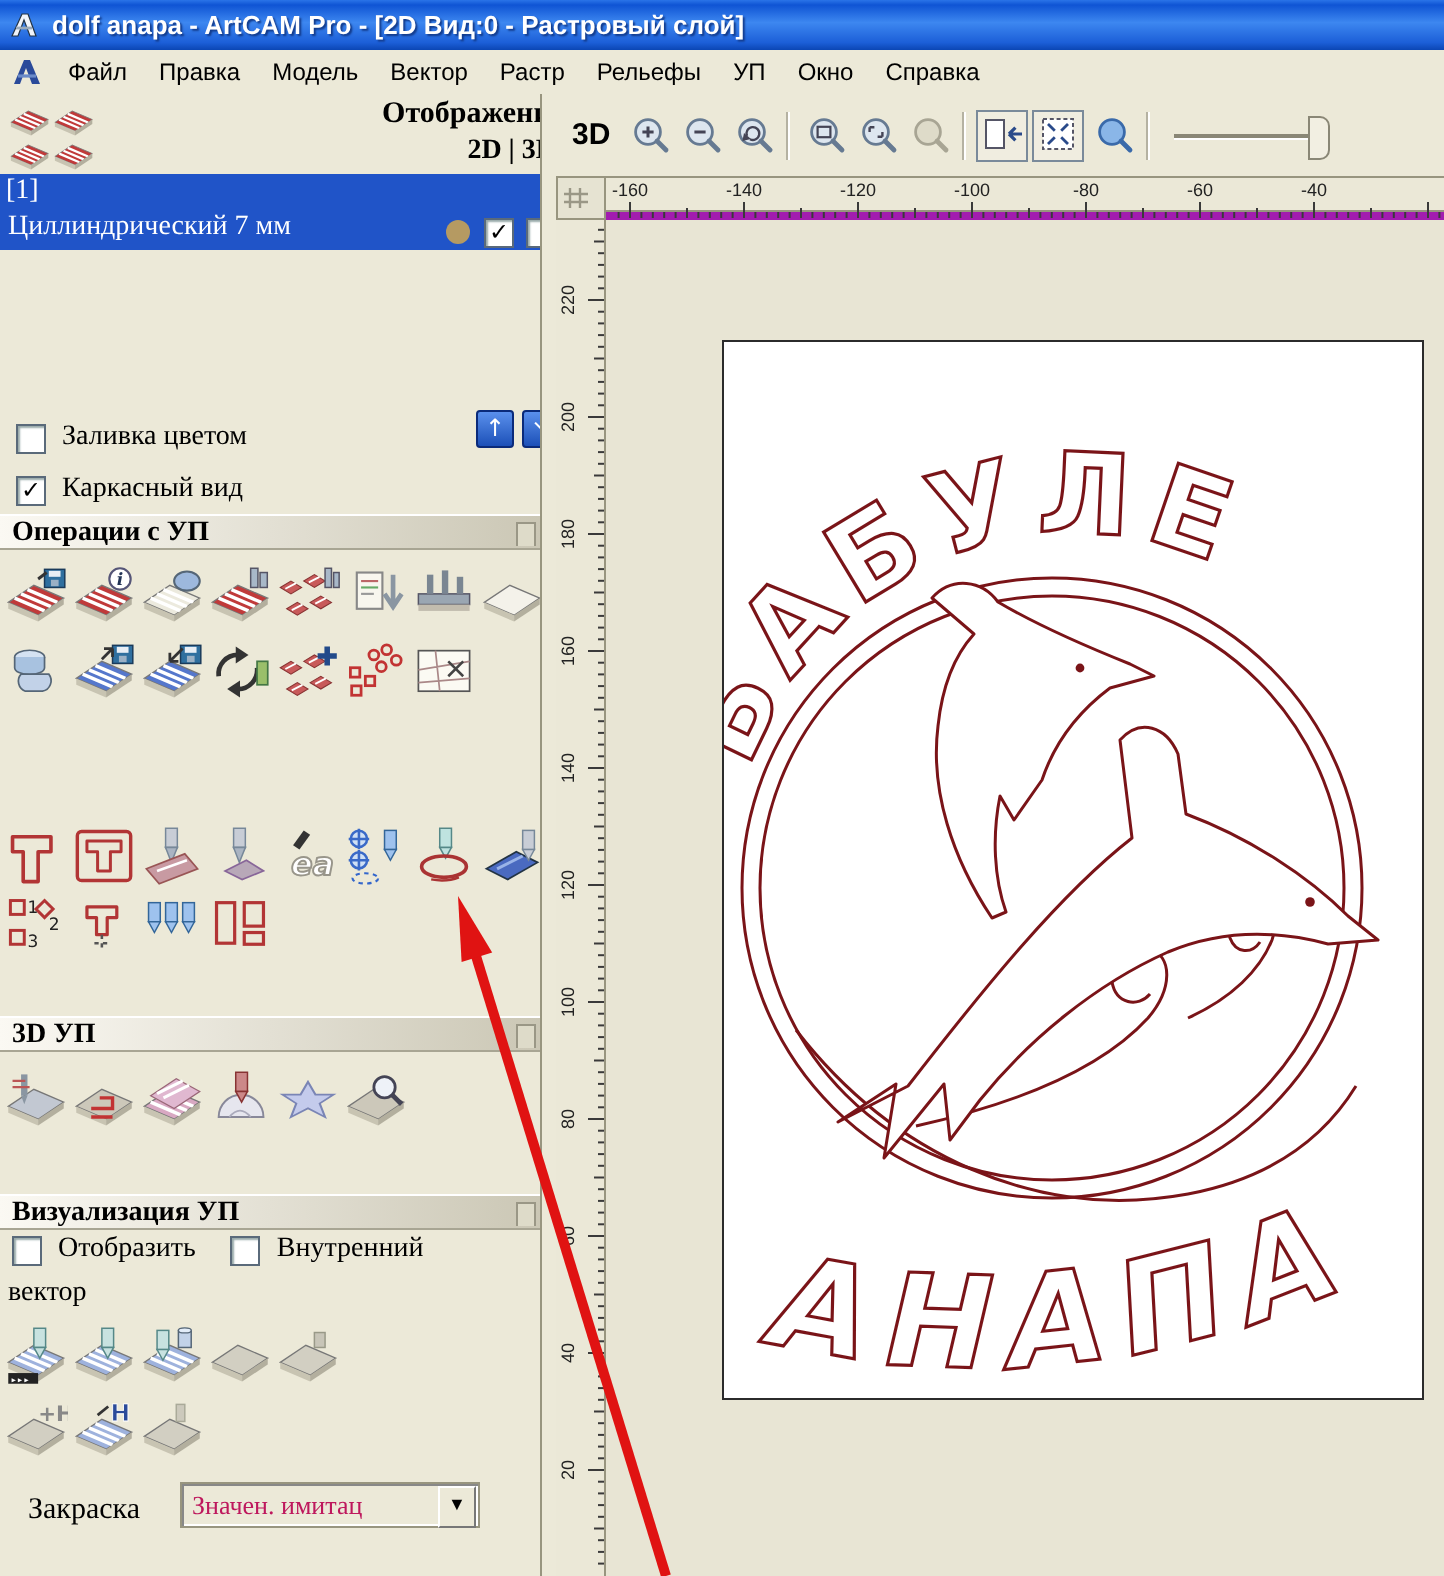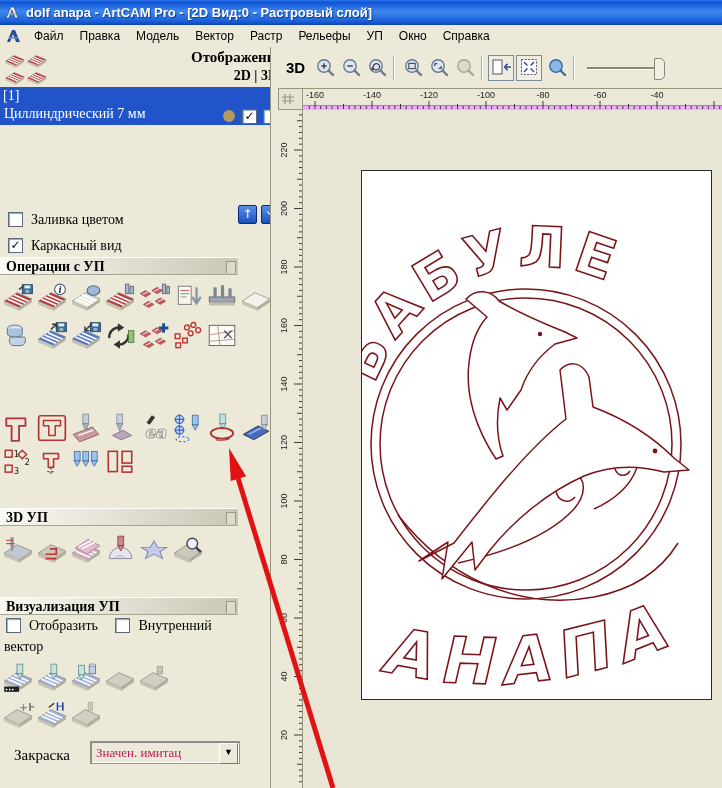--- a/index.html
+++ b/index.html
@@ -27,36 +27,36 @@
   .cb{display:inline-block;width:13px;height:13px;background:#fff;border:1px solid #5a6a7a;
       box-shadow:inset 1px 1px 1px #9aa;font-size:12px;line-height:12px;text-align:center;
       color:#000;font-family:"DejaVu Sans",sans-serif;vertical-align:middle}
   .cb.abs{position:absolute}
   .cb-label{vertical-align:middle}
   .bbtn{position:absolute;width:19px;height:19px;box-sizing:border-box;
     background:linear-gradient(#5a90ec,#1c50b8);border:1px solid #0a2a7a;border-radius:2px;
     color:#fff;text-align:center;line-height:17px;font-size:12px;font-family:"DejaVu Sans",sans-serif}
   .chk-row{position:absolute;left:8px;white-space:nowrap}
   .chk-row .cb{margin-right:8px}
-  .sec-h{position:absolute;left:0;width:238px;height:18px;box-sizing:border-box;
+  .sec-h{position:absolute;left:0;width:270px;height:18px;box-sizing:border-box;
     background:linear-gradient(90deg,#fbf9f3,#cbc7b5);border-top:1px solid #fff;
     border-bottom:1px solid #a8a593;font-weight:bold;font-size:14px;padding:0 0 0 6px;line-height:17px}
   .sec-h .scrollmark{position:absolute;right:2px;top:3px;width:8px;height:11px;
     border:1px solid #9a9786;border-bottom:none;background:#dedbc9}
   .icon-row{position:absolute;left:2px;display:flex;gap:2px}
   .icon{width:32px;height:30px;display:block}
   .shade-label{position:absolute;left:14px;top:700px;font-size:15px}
   .combo{position:absolute;left:90px;top:694px;width:150px;height:23px;box-sizing:border-box;
     background:#ece9d8;border:1px solid #98957f;box-shadow:inset 1px 1px 0 #888,inset -1px -1px 0 #fff}
   .combo .val{position:absolute;left:5px;top:3px;font-size:13px;color:#be185d;white-space:nowrap}
   .combo .drop{position:absolute;right:1px;top:1px;width:17px;height:19px;background:#ece9d8;
     border:1px solid #fff;border-right-color:#777;border-bottom-color:#777;
     text-align:center;line-height:17px;font-size:9px;color:#000}
   
-  .canvas{position:absolute;top:47px;left:278px;width:444px;height:741px;background:#f0abfc}
+  .canvas{position:absolute;top:47px;left:278px;width:444px;height:741px;background:#a21caf}
   .cv-toolbar{position:absolute;top:0;left:0;width:444px;height:41px;background:#ece9d8;
     border-bottom:1px solid #b9b6a6;display:flex;align-items:center}
   .t3d{font-weight:bold;font-size:15px;margin:0 6px 0 8px;color:#000}
   .tbtn{width:24px;height:24px;margin:0 1px;display:flex;align-items:center;justify-content:center}
   .tbtn.bordered{border:1px solid #7a8a9a;background:#f0ede0}
   .tsep{width:1px;height:24px;background:#b5b2a2;border-right:1px solid #fff;margin:0 4px}
   .slider{position:relative;width:78px;height:24px;margin-left:8px}
   .slider .track{position:absolute;left:0;right:8px;top:11px;height:2px;background:#8a8776;
     border-bottom:1px solid #fff}
   .slider .handle{position:absolute;right:0;top:2px;width:9px;height:20px;background:#f2efe2;

